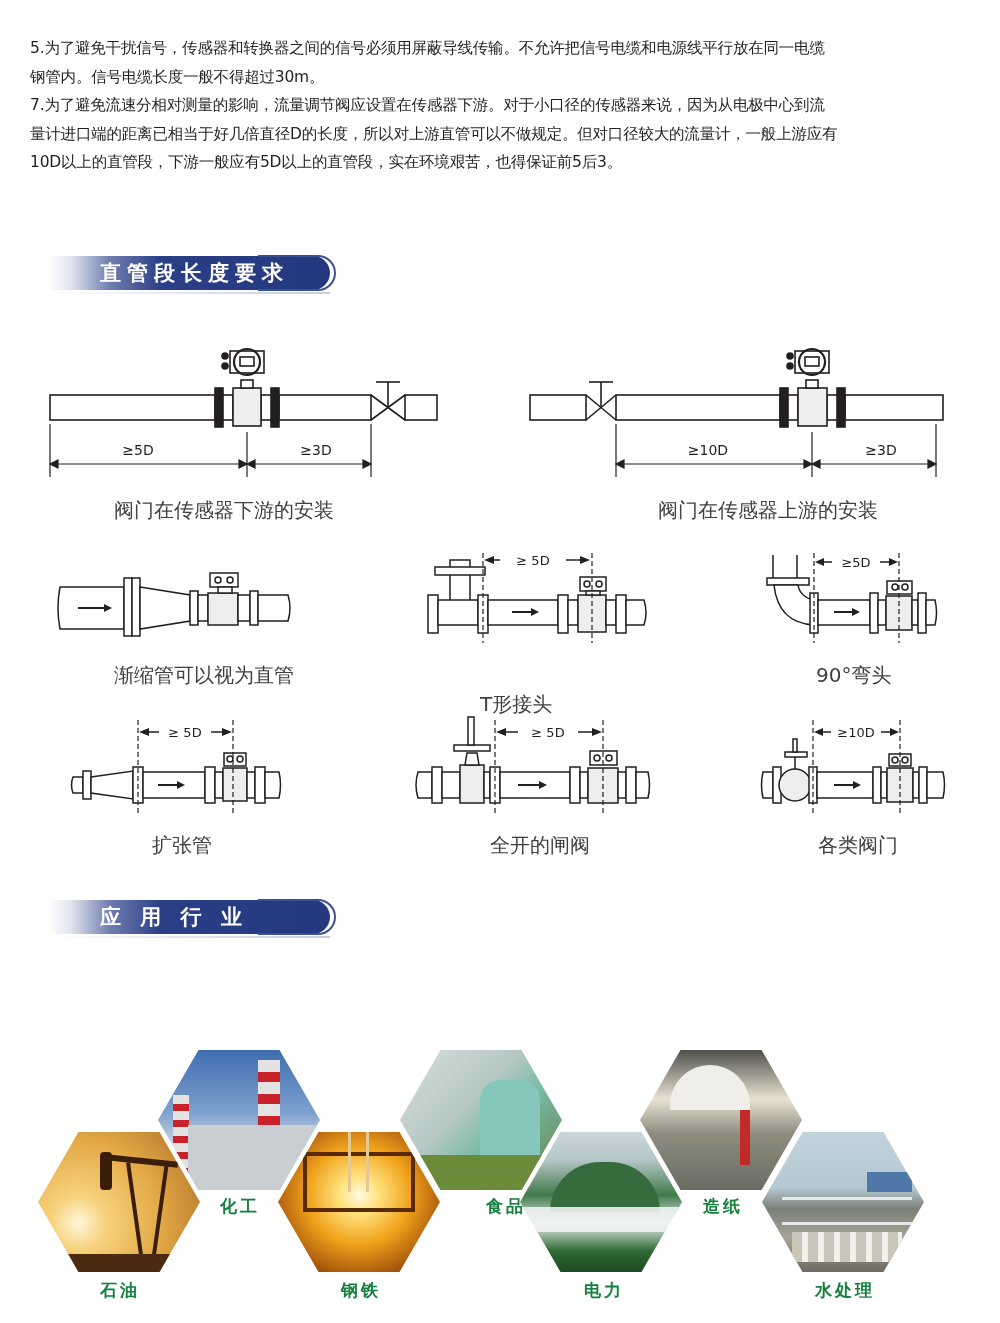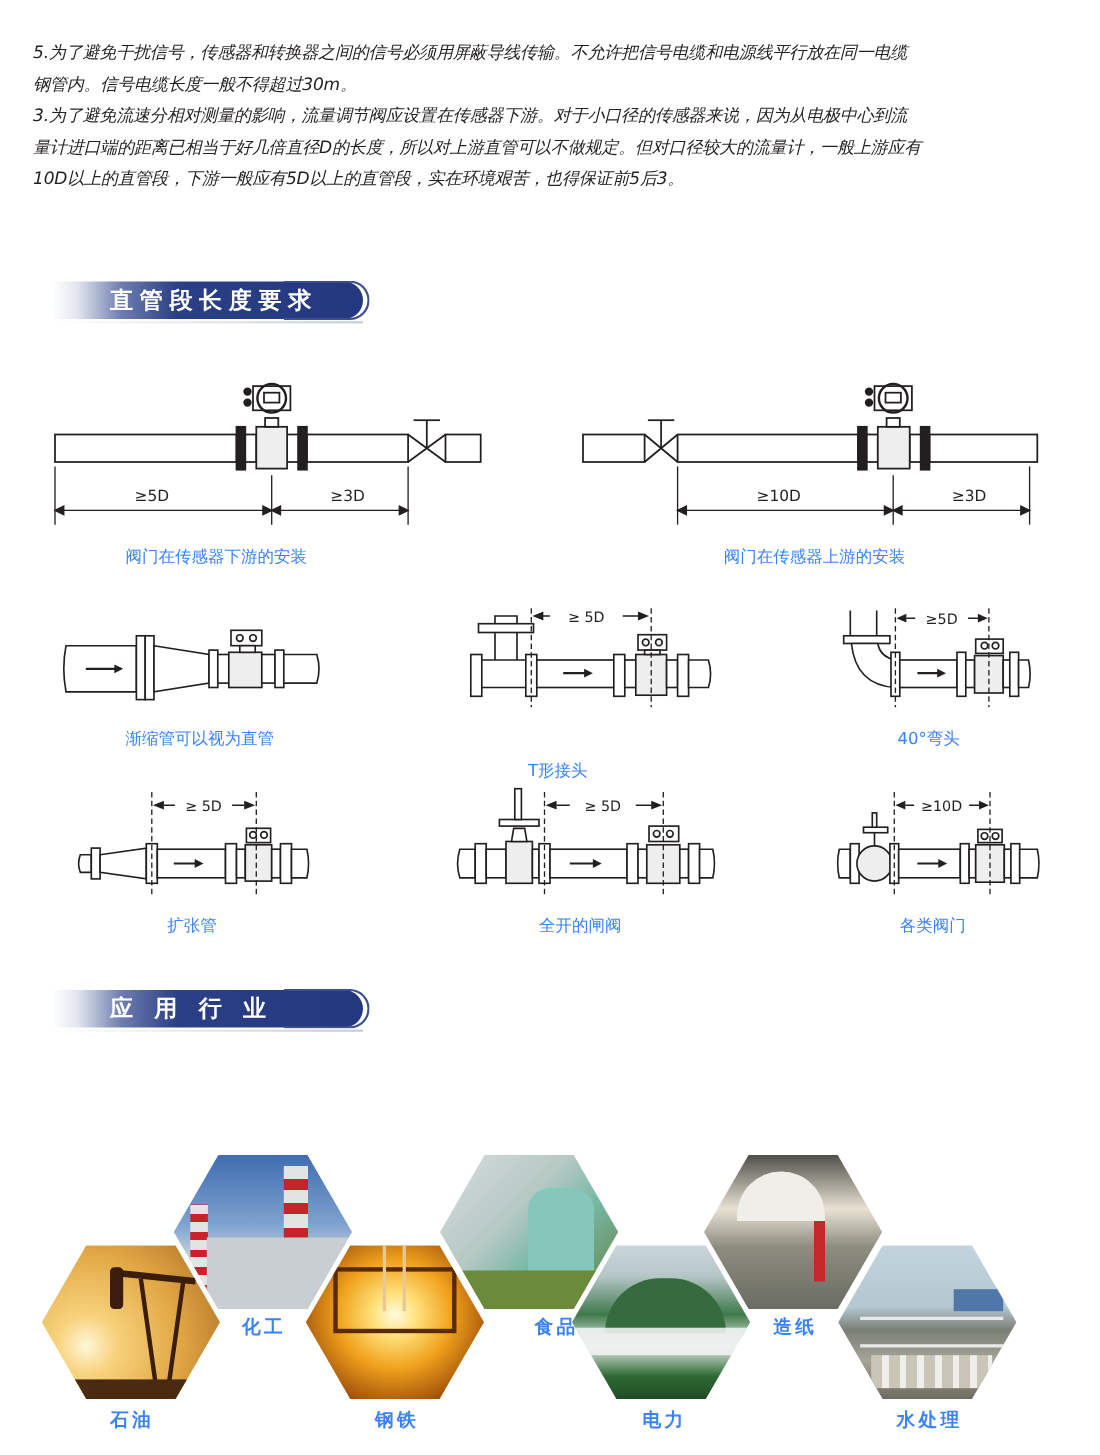--- a/index.html
+++ b/index.html
@@ -1,47 +1,47 @@
 <!DOCTYPE html>
 <html><head>
 <meta charset="utf-8">
 <style>
   * { box-sizing: border-box; margin: 0; padding: 0; }
   html, body { width: 1000px; height: 1323px; background: #ffffff; overflow: hidden; }
   body { font-family: "DejaVu Sans", "Liberation Sans", sans-serif; color: #231f20; position: relative; }
 
   .notes { position: absolute; left: 30px; top: 34px; width: 950px; }
-  .notes p { font-size: 15.5px; line-height: 28.5px; letter-spacing: -0.2px; color: #231f20; font-style: italic; }
+  .notes p { font-size: 15.5px; line-height: 28.5px; letter-spacing: -0.2px; color: #231f20; }
 
   .banner { position: absolute; left: 48px; width: 288px; height: 36px; }
   .banner .bg { position: absolute; left: 0; top: 0; width: 282px; height: 34px;
     background: linear-gradient(to right, #ffffff 0%, #e2e5ee 8%, #6f7db0 22%, #2b3f86 40%, #24387f 100%);
     border-radius: 0 17px 17px 0; }
   .banner .ring { position: absolute; left: 210px; top: -1px; width: 78px; height: 36px;
     border: 2px solid #3c4f92; border-left: none; border-radius: 0 18px 18px 0; }
   .banner .title { position: absolute; left: 52px; top: 3px; font-size: 21px; font-weight: bold;
     color: #ffffff; letter-spacing: 6px; line-height: 28px; }
   .banner .shadow { position: absolute; left: 0; top: 36px; width: 282px; height: 2px;
     background: linear-gradient(to right, #ffffff, #c6ccdd); }
 
   svg text { font-family: "DejaVu Sans", "Liberation Sans", sans-serif; }
   .diagram { position: absolute; }
-  .caption { position: absolute; font-size: 15px; color: #3b82f6; white-space: nowrap; }
+  .caption { position: absolute; font-size: 20px; color: #404040; white-space: nowrap; }
 
   .hex-wrap { position: absolute; }
   .hex { position: absolute; clip-path: polygon(25% 0, 75% 0, 100% 50%, 75% 100%, 25% 100%, 0 50%); }
-  .hex-label { position: absolute; font-size: 17px; font-weight: bold; color: #3b82f6; letter-spacing: 3px; white-space: nowrap; }
+  .hex-label { position: absolute; font-size: 17px; font-weight: bold; color: #15803d; letter-spacing: 3px; white-space: nowrap; }
 </style>
 </head>
 <body>
 
 <div class="notes">
   <p>5.为了避免干扰信号，传感器和转换器之间的信号必须用屏蔽导线传输。不允许把信号电缆和电源线平行放在同一电缆</p>
   <p>钢管内。信号电缆长度一般不得超过30m。</p>
-  <p>3.为了避免流速分相对测量的影响，流量调节阀应设置在传感器下游。对于小口径的传感器来说，因为从电极中心到流</p>
+  <p>7.为了避免流速分相对测量的影响，流量调节阀应设置在传感器下游。对于小口径的传感器来说，因为从电极中心到流</p>
   <p>量计进口端的距离已相当于好几倍直径D的长度，所以对上游直管可以不做规定。但对口径较大的流量计，一般上游应有</p>
   <p>10D以上的直管段，下游一般应有5D以上的直管段，实在环境艰苦，也得保证前5后3。</p>
 </div>
 
 <div class="banner" style="top:256px;">
   <div class="bg"></div>
   <div class="ring"></div>
   <div class="shadow"></div>
   <div class="title">直管段长度要求</div>
 </div>
@@ -195,21 +195,21 @@
     <line x1="139" y1="8" x2="139" y2="98"></line>
   </g>
   <path d="M55 17 L64 13 L64 21 Z" fill="#231f20"></path>
   <path d="M138 17 L129 13 L129 21 Z" fill="#231f20"></path>
   <line x1="64" y1="17" x2="72" y2="17" stroke="#231f20" stroke-width="1.5"></line>
   <line x1="120" y1="17" x2="129" y2="17" stroke="#231f20" stroke-width="1.5"></line>
   <text x="96" y="22" font-size="13" fill="#231f20" text-anchor="middle">≥5D</text>
   <line x1="74" y1="67" x2="94" y2="67" stroke="#231f20" stroke-width="2"></line>
   <path d="M100 67 L92 63 L92 71 Z" fill="#231f20"></path>
 </svg>
-<div class="caption" style="left:816px;top:662px;">40°弯头</div>
+<div class="caption" style="left:816px;top:662px;">90°弯头</div>
 
 <svg class="diagram" style="left:65px;top:715px;" width="230" height="100" viewBox="0 0 230 100">
   <g stroke="#231f20" stroke-width="1.5" fill="#fff">
     <path d="M8 62 L18 62 L18 78 L8 78 Q5 70 8 62 Z"></path>
     <rect x="18" y="56" width="8" height="28"></rect>
     <path d="M26 62 L68 56 L68 84 L26 78 Z"></path>
     <rect x="68" y="52" width="10" height="36"></rect>
     <rect x="78" y="57" width="62" height="26"></rect>
     <rect x="140" y="52" width="10" height="36"></rect>
     <rect x="150" y="57" width="8" height="26"></rect>

